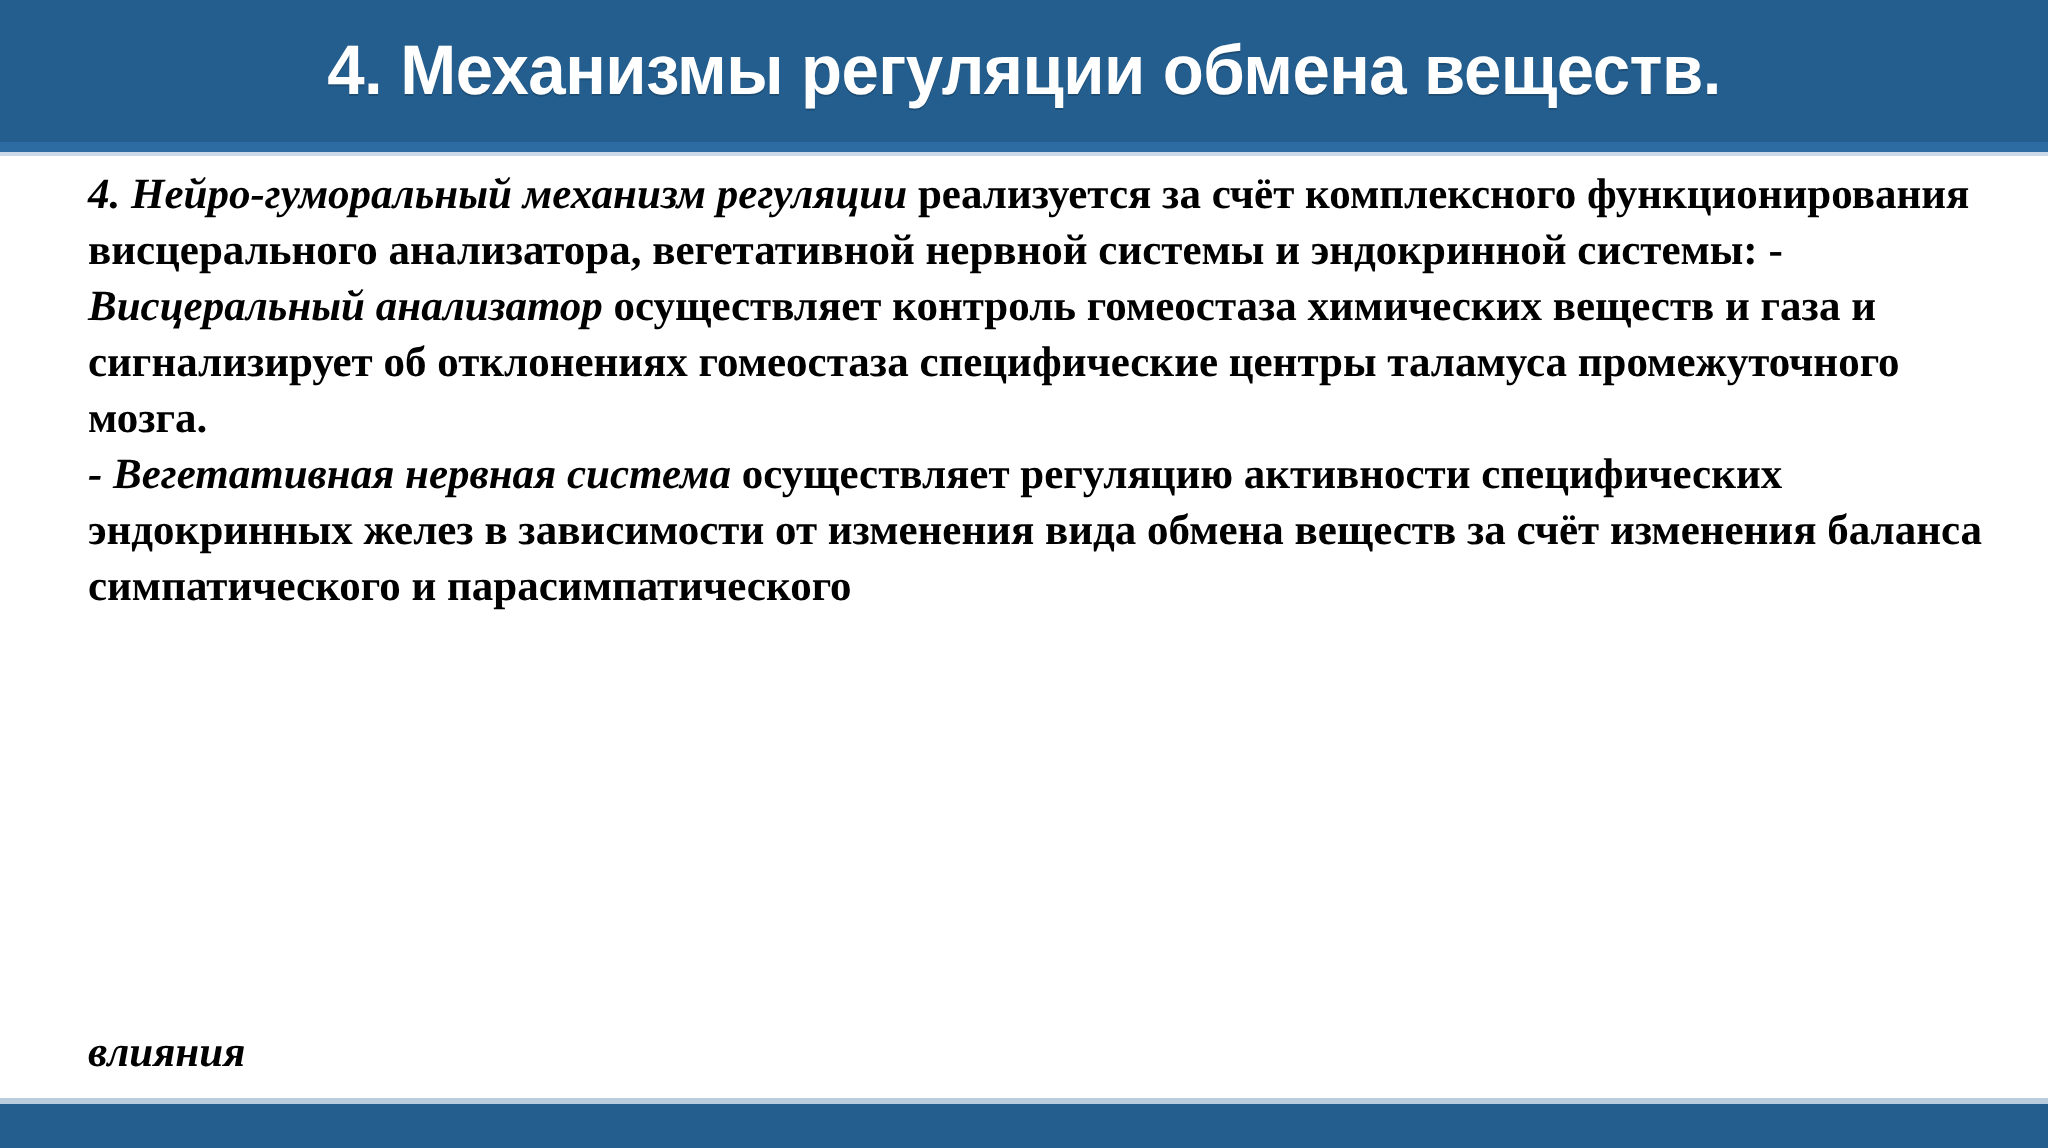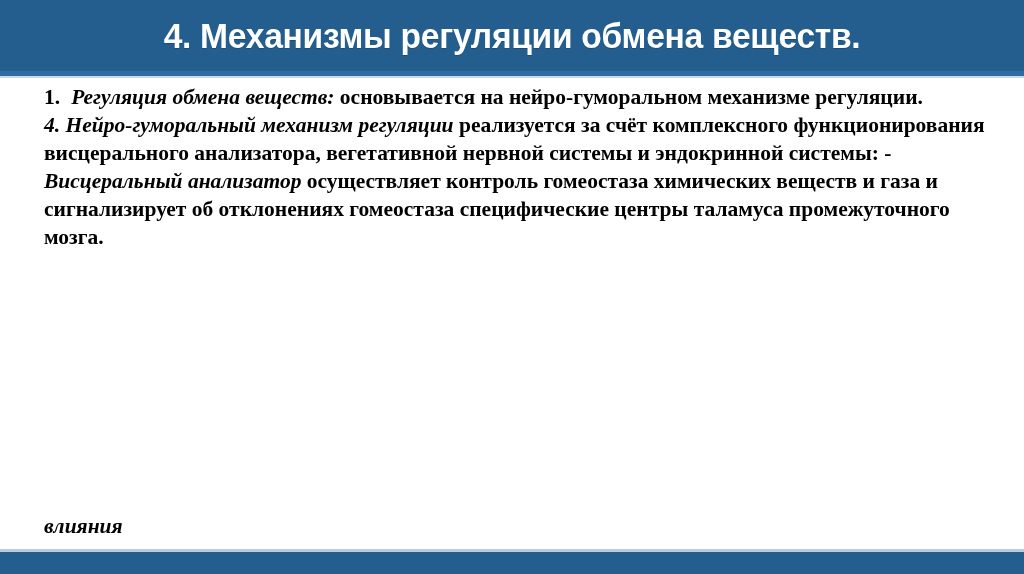--- a/index.html
+++ b/index.html
@@ -146,30 +146,30 @@
 <div id="slide">
 
   <div class="header-band"></div>
   <div class="header-rule"></div>
   <div class="header-rule2"></div>
   <div class="slide-title">4. Механизмы регуляции обмена веществ.</div>
 
   <div class="body-area">
 
 
-    <p class="para">
-      <span class="ro">1.</span><span class="indent-sp"></span><span class="it">Регуляция обмена веществ:</span><span class="ro"> основывается на нейро-гуморальном механизме регуляции.</span>
-    </p>
 
 
 
     <p class="para">
       <span class="it">4.</span> <span class="it">Нейро-гуморальный механизм регуляции</span><span class="ro"> реализуется за счёт комплексного функционирования висцерального анализатора, вегетативной нервной системы и эндокринной системы:  - </span><span class="it">Висцеральный анализатор</span><span class="ro"> осуществляет контроль гомеостаза химических веществ и газа и сигнализирует об отклонениях гомеостаза специфические центры таламуса промежуточного мозга.</span>
     </p>
 
+    <p class="para">
+      <span class="it">-</span><span class="it"> Вегетативная нервная система</span><span class="ro"> осуществляет регуляцию активности специфических эндокринных желез в зависимости от изменения вида обмена веществ за счёт изменения баланса симпатического и парасимпатического</span>
+    </p>
 
   </div>
 
   <div class="para-clipped">влияния</div>
 
   <div class="footer-rule"></div>
   <div class="footer-band"></div>
 
 </div>
 

